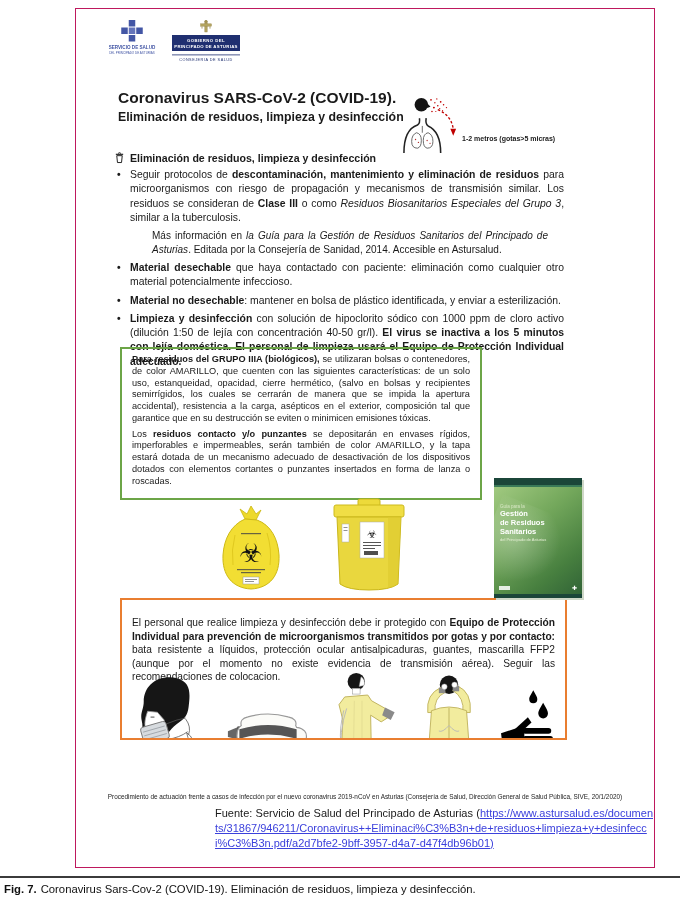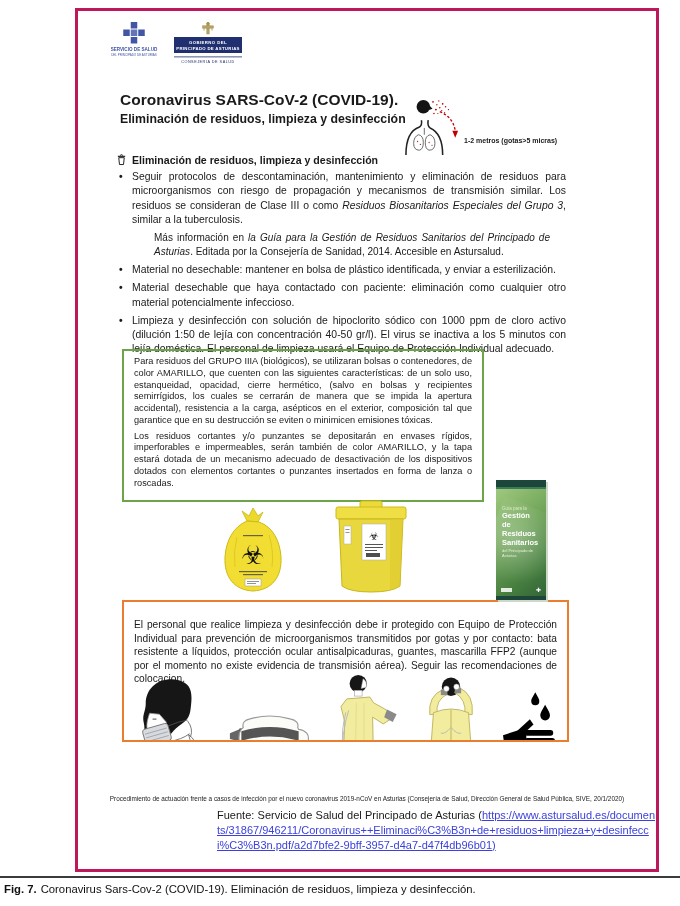--- a/index.html
+++ b/index.html
@@ -1,18 +1,18 @@
 <!DOCTYPE html>
 <html><head>
 <meta charset="utf-8">
 <style>
   html,body{margin:0;padding:0;background:#ffffff;}
   .page{position:relative;width:680px;height:906px;background:#fff;font-family:"Liberation Sans",sans-serif;color:#1a1a1a;overflow:hidden;}
-  .frame{position:absolute;left:75px;top:8px;width:578px;height:858px;border:3px solid #be185d;background:#fff;}
-  .b{font-weight:normal;}
+  .frame{position:absolute;left:75px;top:8px;width:578px;height:858px;border:1px solid #be185d;background:#fff;}
+  .b{font-weight:bold;}
   .i{font-style:italic;}
 
   
   .logo-sespa{position:absolute;left:24px;top:10px;}
   .logo-gob{position:absolute;left:82px;top:10px;}
 
   
   .title-block{position:absolute;left:42px;top:80px;width:330px;}
   .doc-title{font-size:15.5px;font-weight:bold;margin:0;line-height:1.15;}
   .doc-subtitle{font-size:12.3px;font-weight:bold;margin:3px 0 0 0;line-height:1.15;}
@@ -35,21 +35,21 @@
   
   .green-box{position:absolute;left:44px;top:338px;width:362px;height:153px;border:2.5px solid #6CA547;box-sizing:border-box;padding:5px 10px;overflow:hidden;}
   .green-box p{margin:0 0 4px 0;font-size:9.2px;line-height:1.28;text-align:justify;}
   .green-box p:last-child{margin:15px;}
 
   
   .bag-img{position:absolute;left:139px;top:496px;}
   .container-img{position:absolute;left:252px;top:489px;}
 
   
-  .book{position:absolute;left:418px;top:469px;width:50px;height:120px;background:linear-gradient(140deg,#A7CE85 0%,#74A85C 40%,#477F3F 75%,#2F6136 100%);z-index:5;box-shadow:2px 2px 0 #cfd8c8;overflow:hidden;}
+  .book{position:absolute;left:418px;top:469px;width:88px;height:120px;background:linear-gradient(140deg,#A7CE85 0%,#74A85C 40%,#477F3F 75%,#2F6136 100%);z-index:5;box-shadow:2px 2px 0 #cfd8c8;overflow:hidden;}
   .bk-band-top{position:absolute;left:0;top:0;width:100%;height:7px;background:#1B4639;}
   .bk-band-top2{position:absolute;left:0;top:7px;width:100%;height:2px;background:#3A7A58;}
   .bk-band-bottom{position:absolute;left:0;bottom:0;width:100%;height:4px;background:#1B4639;}
   .bk-leaf{position:absolute;left:-10px;top:28px;width:80px;height:86px;background:radial-gradient(ellipse at 32% 42%, rgba(255,255,255,0.28), rgba(255,255,255,0) 62%);transform:rotate(22deg);}
   .bk-text{position:absolute;left:6px;top:26px;}
   .bk-pre{font-size:4.5px;color:#D9E8C6;}
   .bk-t{font-size:7.5px;font-weight:bold;color:#fff;line-height:1.2;}
   .bk-sub{font-size:4px;color:#E4EFD4;margin-top:1px;}
   .bk-foot{position:absolute;left:5px;right:5px;bottom:7px;display:flex;justify-content:space-between;align-items:center;}
   .bk-minirect{width:11px;height:4px;background:#fff;opacity:.85;}
@@ -149,28 +149,28 @@
         <path d="M4.5,2 Q6,0.5 7.5,2" stroke="#111" stroke-width="1" fill="none"></path>
         <line x1="2" y1="3" x2="10" y2="3" stroke="#111" stroke-width="1.2"></line>
         <path d="M3,4.5 L9,4.5 L8.2,12 L3.8,12 Z" stroke="#111" stroke-width="1" fill="none"></path>
       </svg>
       <span class="txt">Eliminación de residuos, limpieza y desinfección</span>
     </div>
 
     <div class="bullets">
       <div class="bullet"><span>Seguir protocolos de </span><span class="b">descontaminación, mantenimiento y eliminación de residuos</span><span> para microorganismos con riesgo de propagación y mecanismos de transmisión similar. Los residuos se consideran de </span><span class="b">Clase III</span><span> o como </span><span class="i">Residuos Biosanitarios Especiales del Grupo 3</span><span>, similar a la tuberculosis.</span></div>
       <div class="note"><span>Más información en </span><span class="i">la Guía para la Gestión de Residuos Sanitarios del Principado de Asturias</span><span>. Editada por la Consejería de Sanidad, 2014. Accesible en Astursalud.</span></div>
+      <div class="bullet"><span class="b">Material desechable</span><span> que haya contactado con paciente: eliminación como cualquier otro material potencialmente infeccioso.</span></div>
       <div class="bullet"><span class="b">Material no desechable</span><span>: mantener en bolsa de plástico identificada, y enviar a esterilización.</span></div>
-      <div class="bullet"><span class="b">Material desechable</span><span> que haya contactado con paciente: eliminación como cualquier otro material potencialmente infeccioso.</span></div>
       <div class="bullet"><span class="b">Limpieza y desinfección</span><span> con solución de hipoclorito sódico con 1000 ppm de cloro activo (dilución 1:50 de lejía con concentración 40-50 gr/l). </span><span class="b">El virus se inactiva a los 5 minutos con lejía doméstica. El personal de limpieza usará el Equipo de Protección Individual adecuado.</span></div>
     </div>
 
     <div class="green-box">
       <p><span class="b">Para residuos del GRUPO IIIA (biológicos),</span><span> se utilizaran bolsas o contenedores, de color AMARILLO, que cuenten con las siguientes características: de un solo uso, estanqueidad, opacidad, cierre hermético, (salvo en bolsas y recipientes semirrígidos, los cuales se cerrarán de manera que se impida la apertura accidental), resistencia a la carga, asépticos en el exterior, composición tal que garantice que en su destrucción se eviten o minimicen emisiones tóxicas.</span></p>
-      <p><span>Los </span><span class="b">residuos cortantes y/o punzantes</span><span> se depositarán en envases rígidos, imperforables e impermeables, serán también de color AMARILLO, y la tapa estará dotada de un mecanismo adecuado de desactivación de los dispositivos dotados con elementos cortantes o punzantes insertados en forma de lanza o roscadas.</span></p>
+      <p><span>Los </span><span class="b">residuos contacto y/o punzantes</span><span> se depositarán en envases rígidos, imperforables e impermeables, serán también de color AMARILLO, y la tapa estará dotada de un mecanismo adecuado de desactivación de los dispositivos dotados con elementos cortantes o punzantes insertados en forma de lanza o roscadas.</span></p>
       <p><span>Los envases se identificaran con la señal de peligro biológico.</span></p>
     </div>
 
     <svg class="bag-img" width="72" height="88" viewBox="0 0 72 88">
       <path d="M30,14 L25,4 L32,9 L36,1 L41,9 L46,5 L41,15 Z" fill="#EDD92C" stroke="#C9B613" stroke-width="0.8"></path>
       <path d="M30,14 C16,20 9,34 8,50 C7,70 17,83 36,84 C55,83 65,70 64,50 C63,34 56,20 42,15 Z" fill="#F2DE33" stroke="#CDB916" stroke-width="1"></path>
       <path d="M20,30 Q16,45 18,60" stroke="#E0C91F" stroke-width="1" fill="none"></path>
       <path d="M52,28 Q57,44 55,60" stroke="#E0C91F" stroke-width="1" fill="none"></path>
       <text x="36" y="57" text-anchor="middle" font-size="26" fill="#111">☣</text>
       <rect x="26" y="28" width="20" height="1.2" fill="#444" opacity="0.8"></rect>

